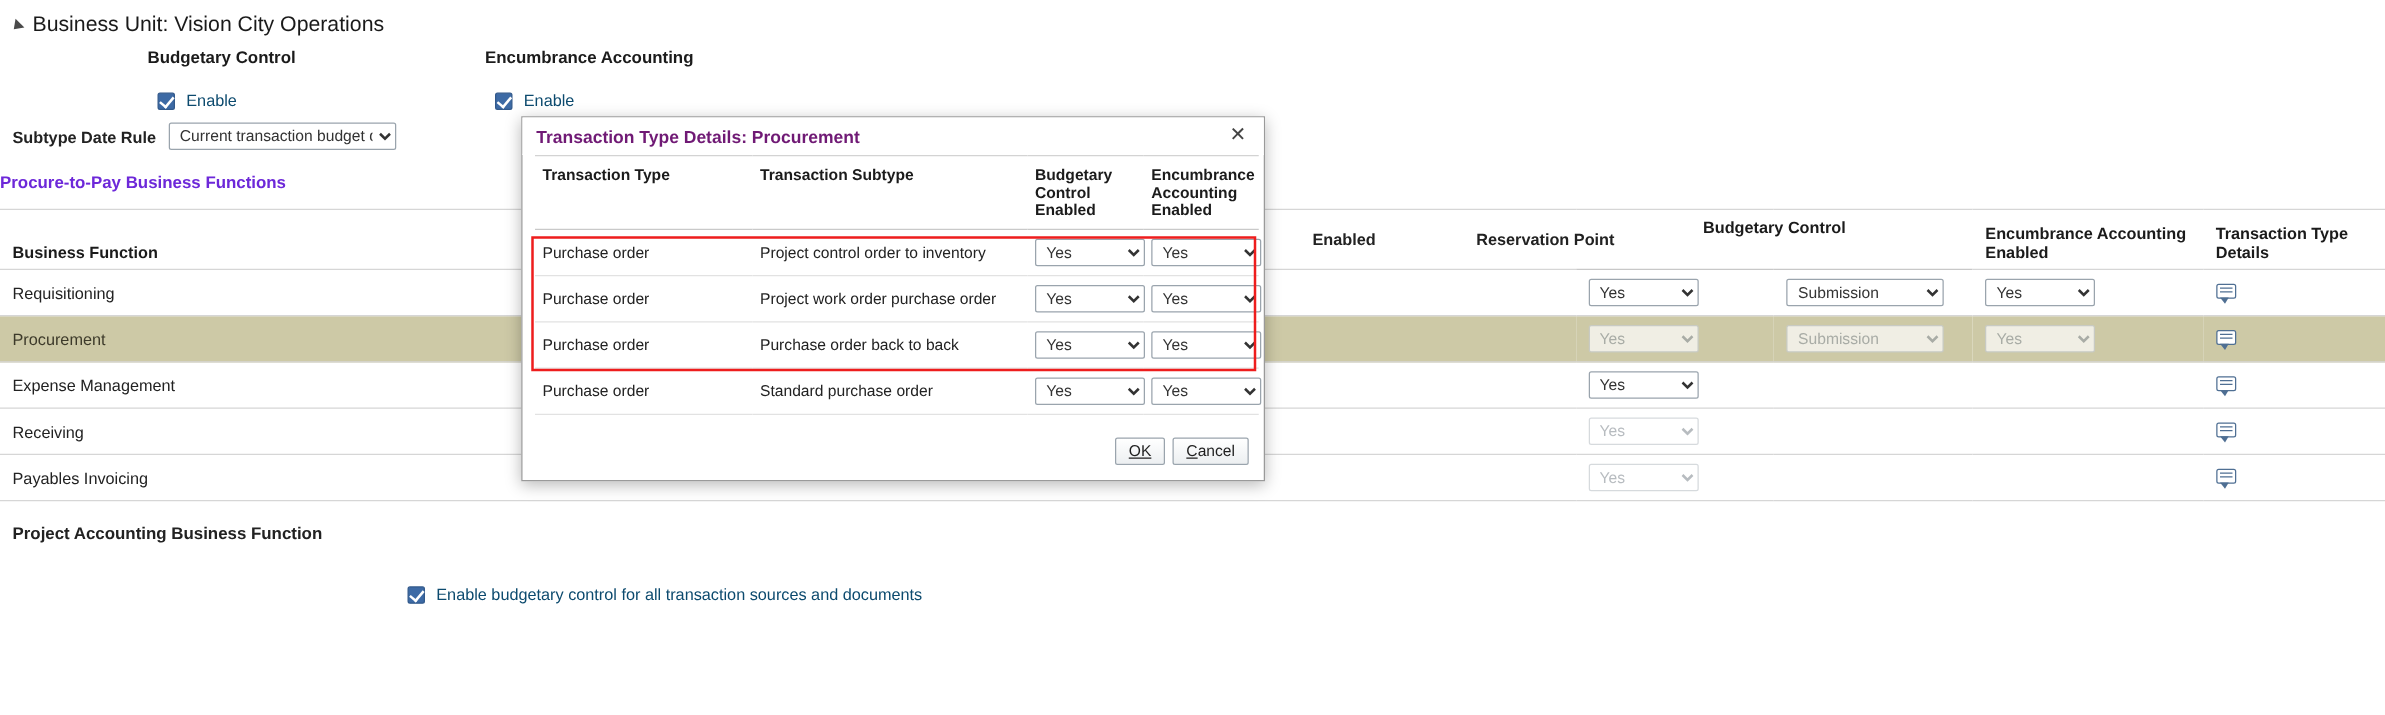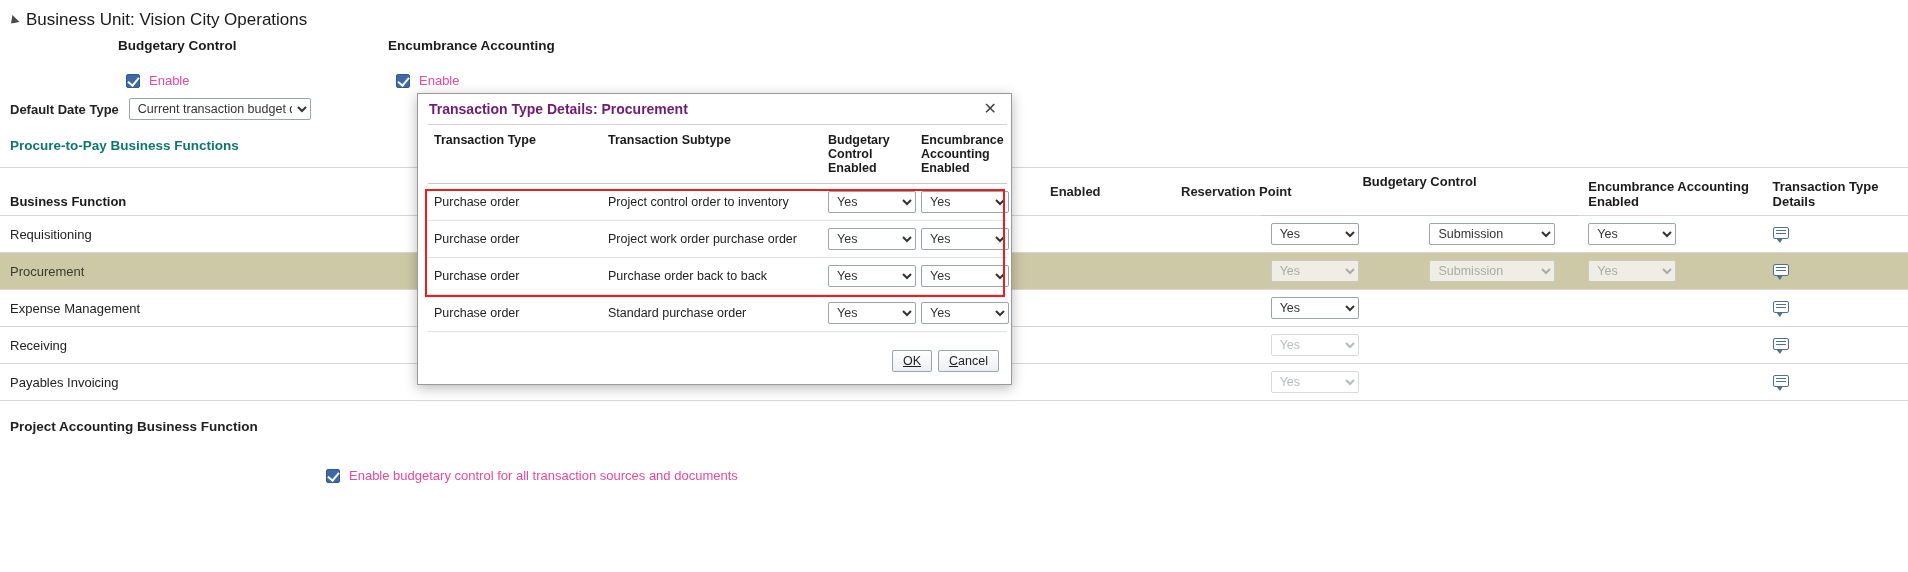--- a/index.html
+++ b/index.html
@@ -48,21 +48,21 @@
   .cb.checked { background: #3d6aa5; border-color: #32598b; }
   .cb.checked::after {
     content: "";
     position: absolute;
     left: 3px; top: 0px;
     width: 5px; height: 9px;
     border-right: 2px solid #ffffff;
     border-bottom: 2px solid #ffffff;
     transform: rotate(40deg);
   }
-  .cb-label { font-size: 13px; color: #ec4899; }
+  .cb-label { font-size: 13px; color: #0c4a6e; }
 
   
   .date-rule {
     display: flex; align-items: center;
     padding-left: 10px; margin-top: 2px;
   }
   .date-rule .lbl { font-weight: bold; font-size: 13px; margin-right: 10px; }
   select.sel {
     font-family: "Liberation Sans", sans-serif;
     font-size: 12.5px;
@@ -72,25 +72,24 @@
     border: 1px solid #9aa4ad;
     background: #ffffff;
     border-radius: 2px;
   }
   select.sel.wide { width: 182px; }
   select.sel.mid  { width: 126px; }
   select.sel.small{ width: 88px; }
   select.sel:disabled { color: #9aa0a6; background: #ffffff; border-color: #c6cbd0; }
 
   .section-h {
-    padding-left: 10px;
     margin-top: 18px;
     font-size: 13.5px;
     font-weight: bold;
-    color: #0f766e;
+    color: #6d28d9;
   }
 
   
   table.grid {
     width: 1908px;
     border-collapse: collapse;
     margin-top: 14px;
     table-layout: fixed;
   }
   table.grid th, table.grid td {
@@ -245,21 +244,21 @@
     <div class="col-enc">
       <div class="col-title">Encumbrance Accounting</div>
       <div class="cb-row">
         <span class="cb checked"></span>
         <span class="cb-label">Enable</span>
       </div>
     </div>
   </div>
 
   <div class="date-rule">
-    <span class="lbl">Default Date Type</span>
+    <span class="lbl">Subtype Date Rule</span>
     <select class="sel wide"><option>Current transaction budget date</option><option>System date</option><option>Transaction date</option></select>
   </div>
 
   <div class="section-h">Procure-to-Pay Business Functions</div>
 
   <table class="grid">
     <thead>
       <tr>
         <th style="width:1040px">Business Function</th>
         <th class="th-group" style="width:262px" colspan="2">Budgetary Control</th>

